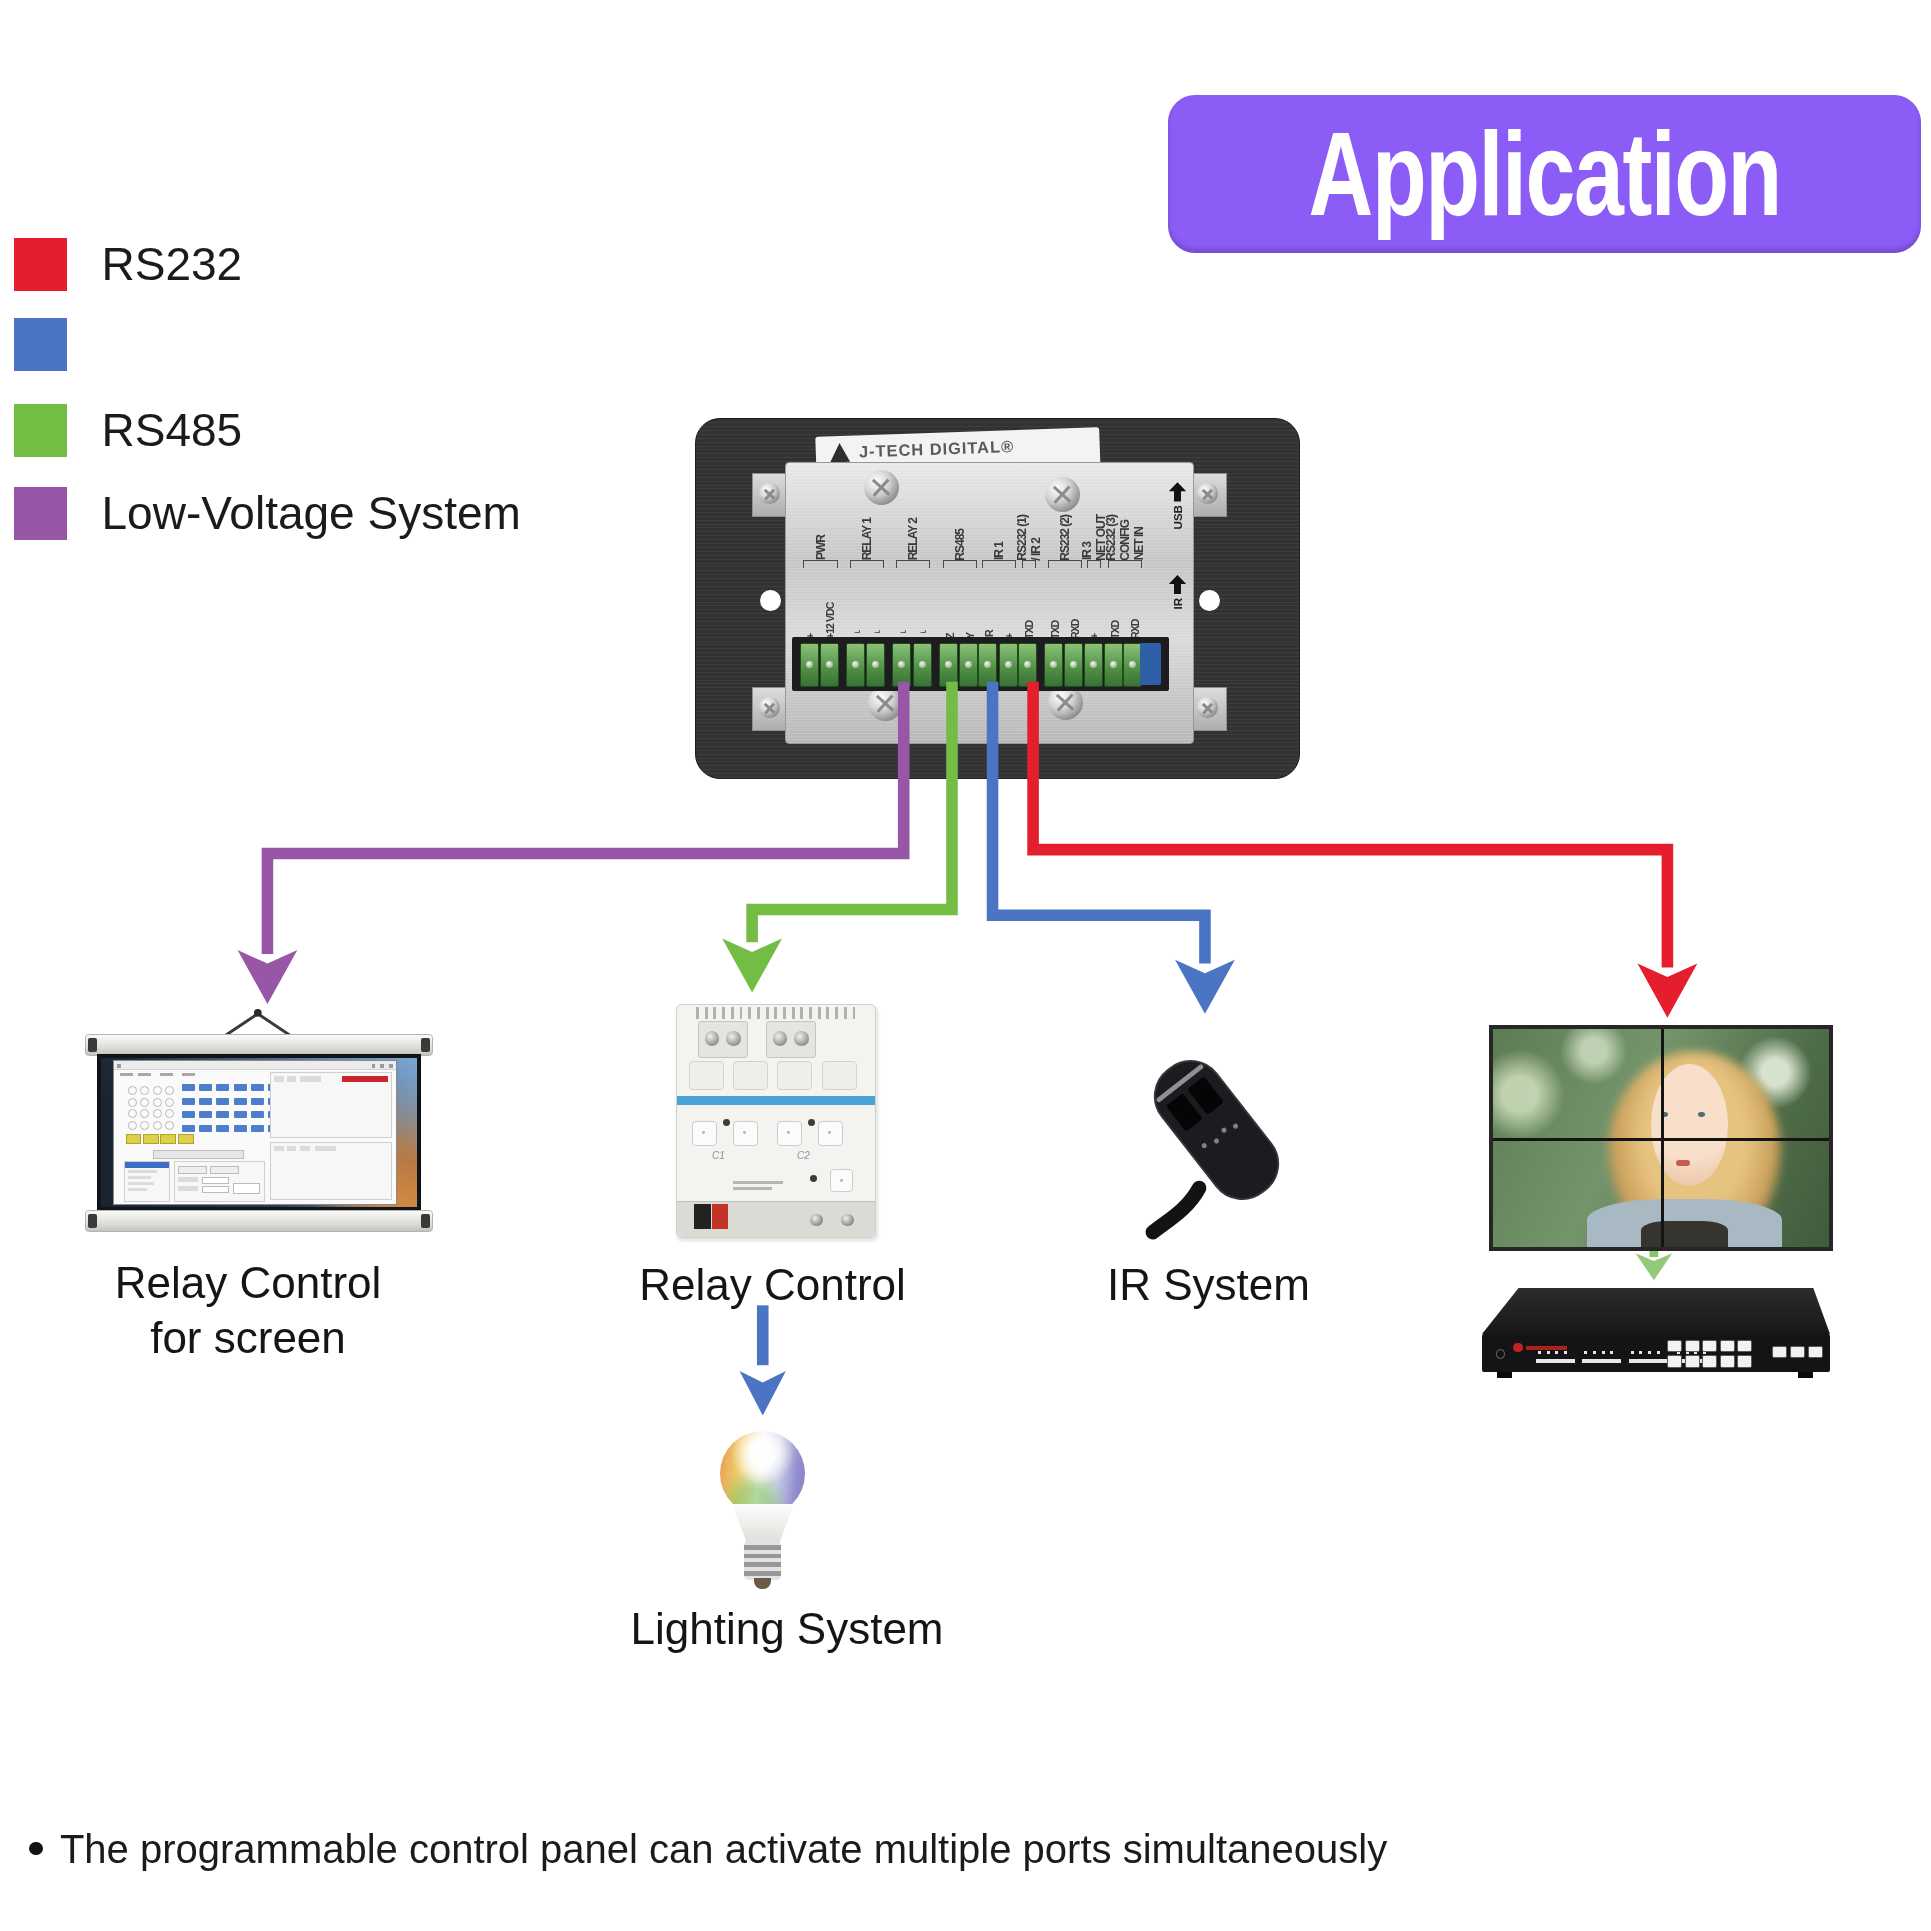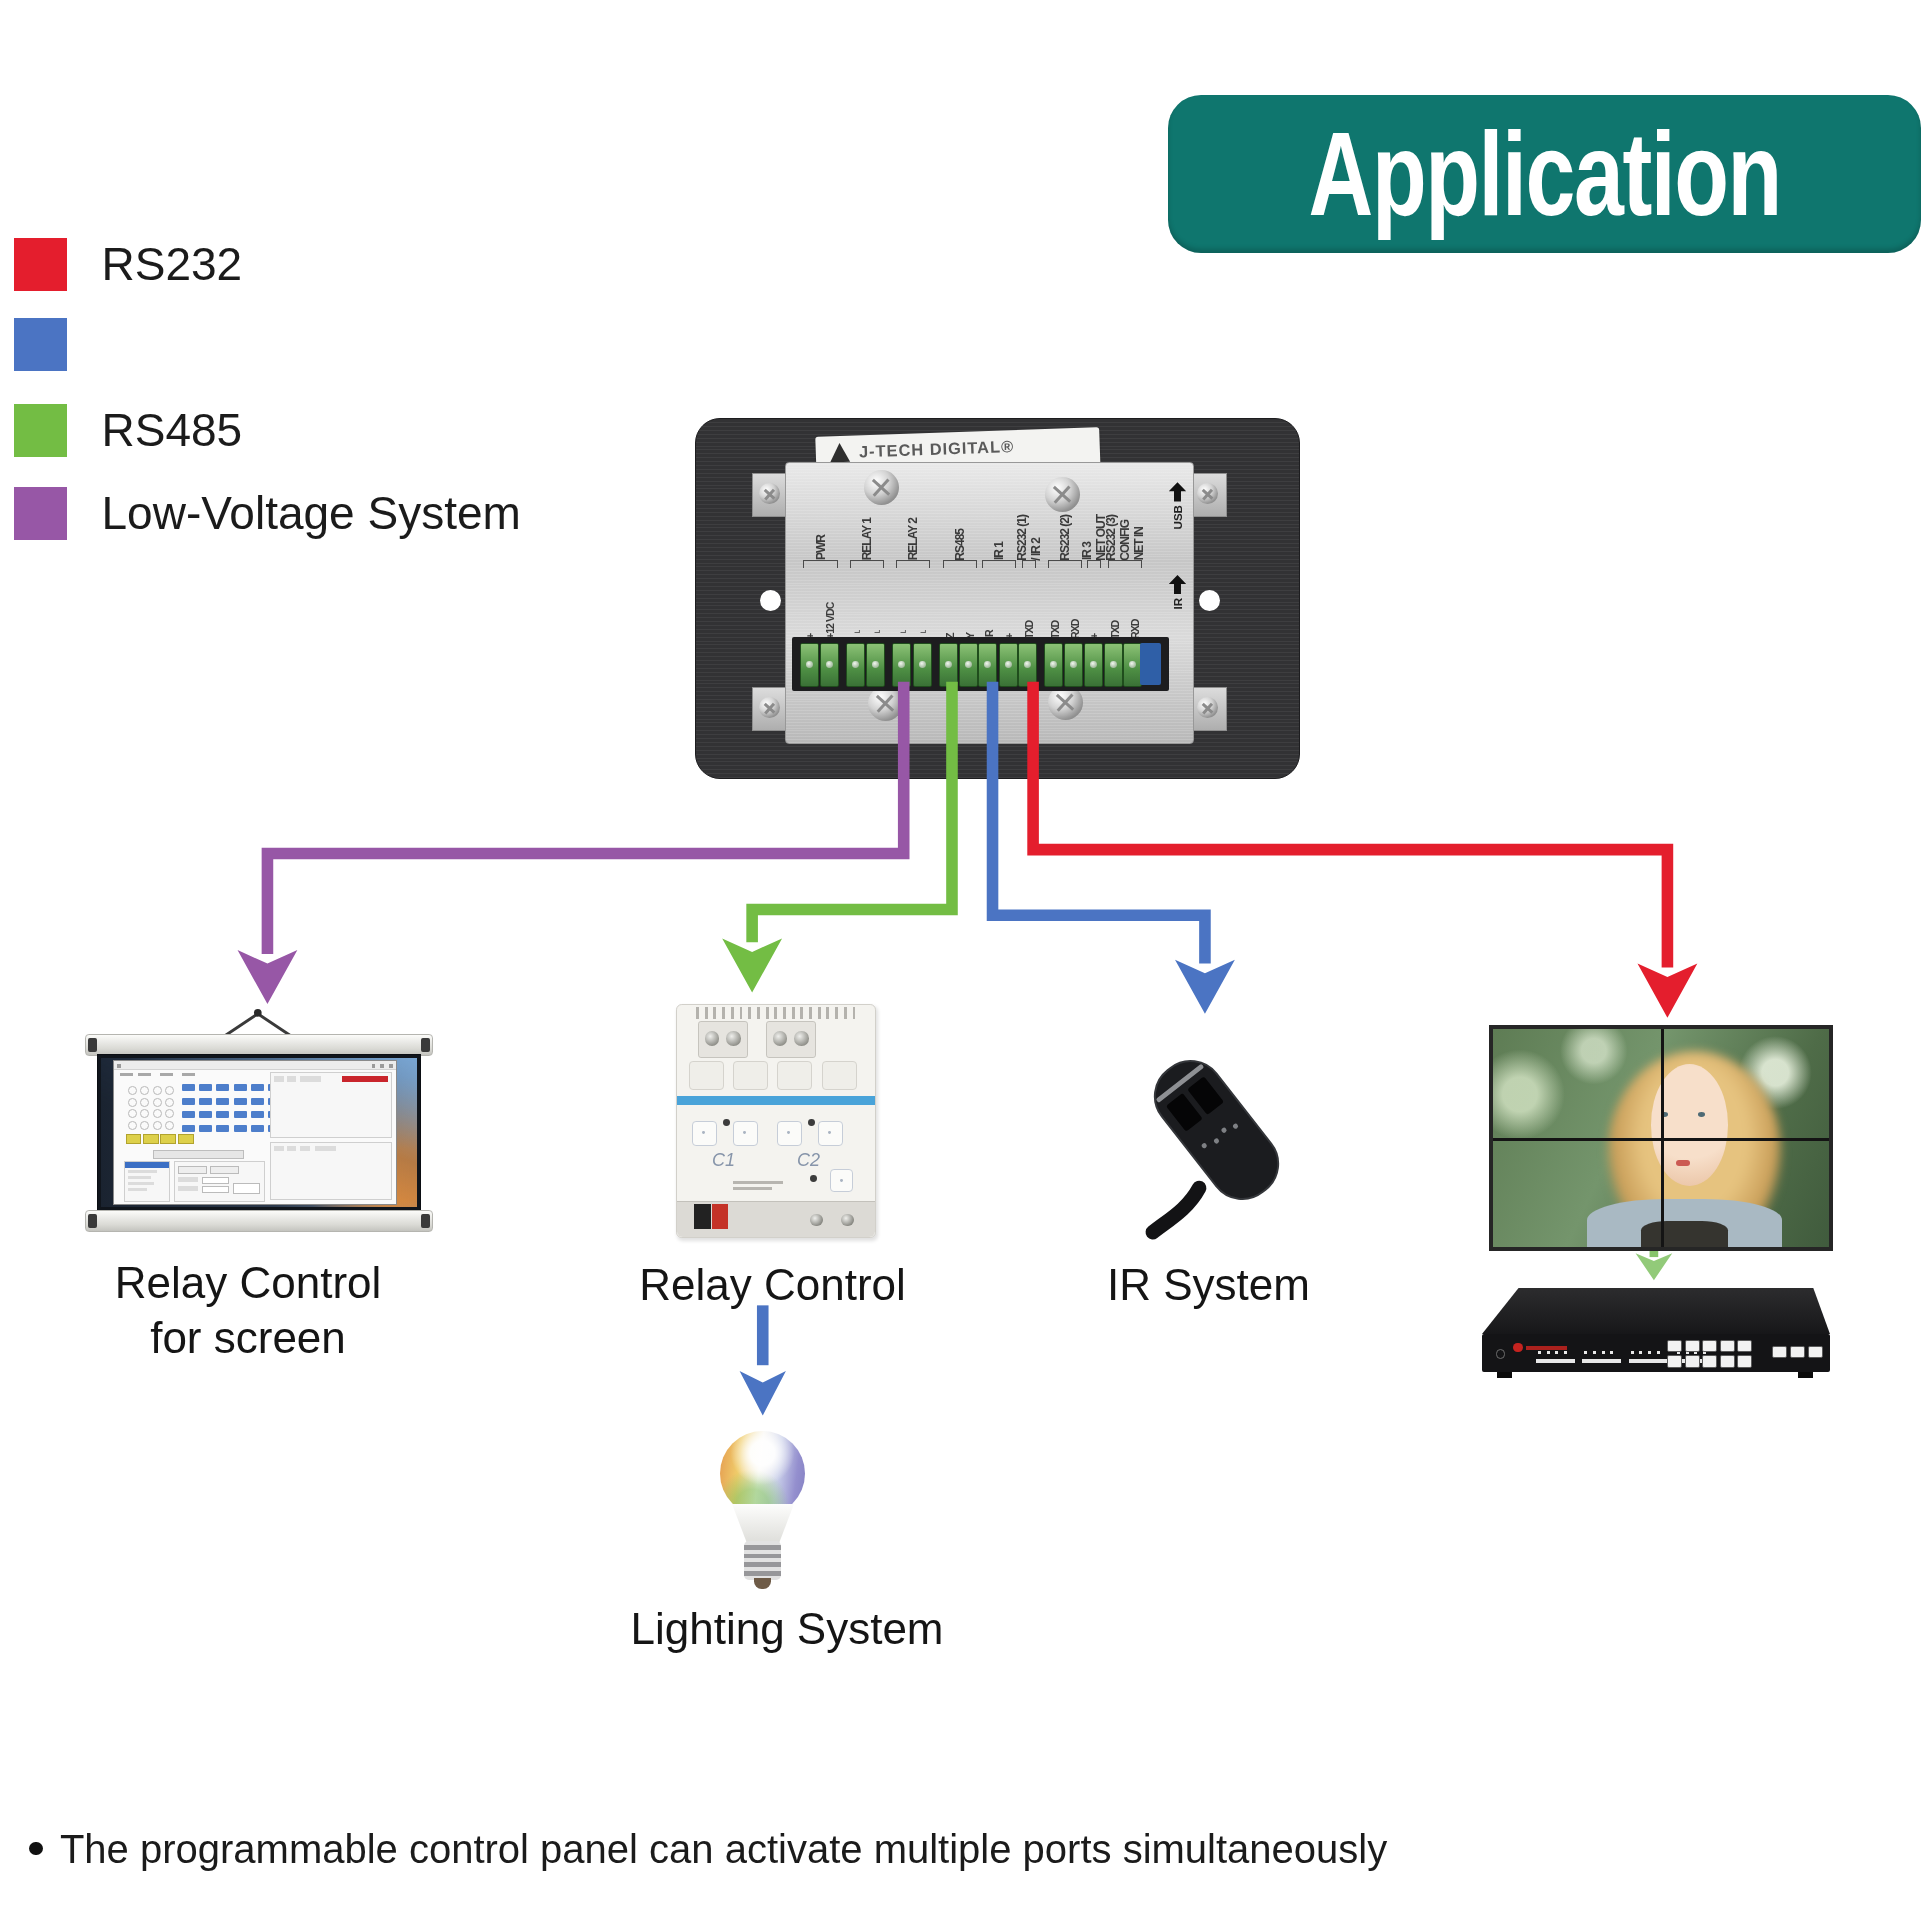--- a/index.html
+++ b/index.html
@@ -90,21 +90,21 @@
   .din-vent{position:absolute;left:19.3px;right:19.3px;top:1.9px;height:12.6px;
             background:repeating-linear-gradient(90deg,#b4b2ad 0 2.9px,rgba(0,0,0,0) 2.9px 8.7px);}
   .din-term{position:absolute;top:16.4px;width:48px;height:35px;background:#e6e4df;border:1px solid #c6c4be;border-radius:2.9px;}
   .din-term i{position:absolute;top:8.7px;width:14.5px;height:14.5px;border-radius:50%;
               background:radial-gradient(circle at 38% 35%,#efefec,#9a9a94 65%,#70706a);}
   .din-tab{position:absolute;top:56px;width:33px;height:27px;background:#efeee9;border:1px solid #d5d3cd;border-radius:3.9px;}
   .din-stripe{position:absolute;left:0;right:0;top:91px;height:8.7px;background:#49a3d9;}
   .din-btn{position:absolute;width:23px;height:23px;border:1.9px solid #c6cdd8;border-radius:3.9px;background:#fbfbf9;}
   .din-btn::after{content:'';position:absolute;left:8.7px;top:8.7px;width:2.9px;height:2.9px;background:#aab4c2;border-radius:50%;}
   .din-led{position:absolute;width:6.8px;height:6.8px;background:#3c3c3c;border-radius:50%;}
-  .din-c{position:absolute;font-size:18px;color:#8795aa;font-style:italic;}
+  .din-c{position:absolute;font-size:10px;color:#8795aa;font-style:italic;}
   .din-txtline{position:absolute;height:2.9px;background:#b7b5b0;}
   .din-bottom{position:absolute;left:0;right:0;bottom:0;height:35px;background:#dcdad5;border-top:1px solid #c3c1bb;
               border-radius:0 0 5.8px 5.8px;}
   .din-blk{position:absolute;bottom:7.7px;width:16.4px;height:25px;}
 
   
   .bulb-globe{left:720px;top:1431px;width:85px;height:85px;border-radius:50%;
     background:
       radial-gradient(circle at 50% 26%,rgba(255,255,255,.95) 0 16%,rgba(255,255,255,0) 42%),
       radial-gradient(circle at 38% 88%,rgba(120,190,90,.55) 0 18%,rgba(120,190,90,0) 40%),
@@ -142,21 +142,21 @@
   .swd{position:absolute;background:rgba(255,255,255,.9);}
   .sw-btn{position:absolute;width:12.6px;height:10.6px;background:#f2f2f2;border:1px solid #5a5a5a;border-radius:1.9px;}
 
   .wires{left:0;top:0;width:1931px;height:1931px;pointer-events:none;}
 </style>
 </head>
 <body>
 
 <div class="canvas">
 
-  <div class="abs banner" style="background: #0f766e;">
+  <div class="abs banner" style="background: #8b5cf6; border-radius: 27px;">
     <span>Application</span>
   </div>
 
   <div class="abs" id="legend" style="left:0;top:0;width:676px;height:579px;">
       <div class="abs lg-row" style="top: 237px;">
         <div class="lg-sq" style="background: rgb(228, 30, 45);"></div>
         <div class="lg-label">RS232</div>
       </div>
       <div class="abs lg-row" style="top: 317px;">
         <div class="lg-sq" style="background: rgb(75, 116, 195);"></div>

